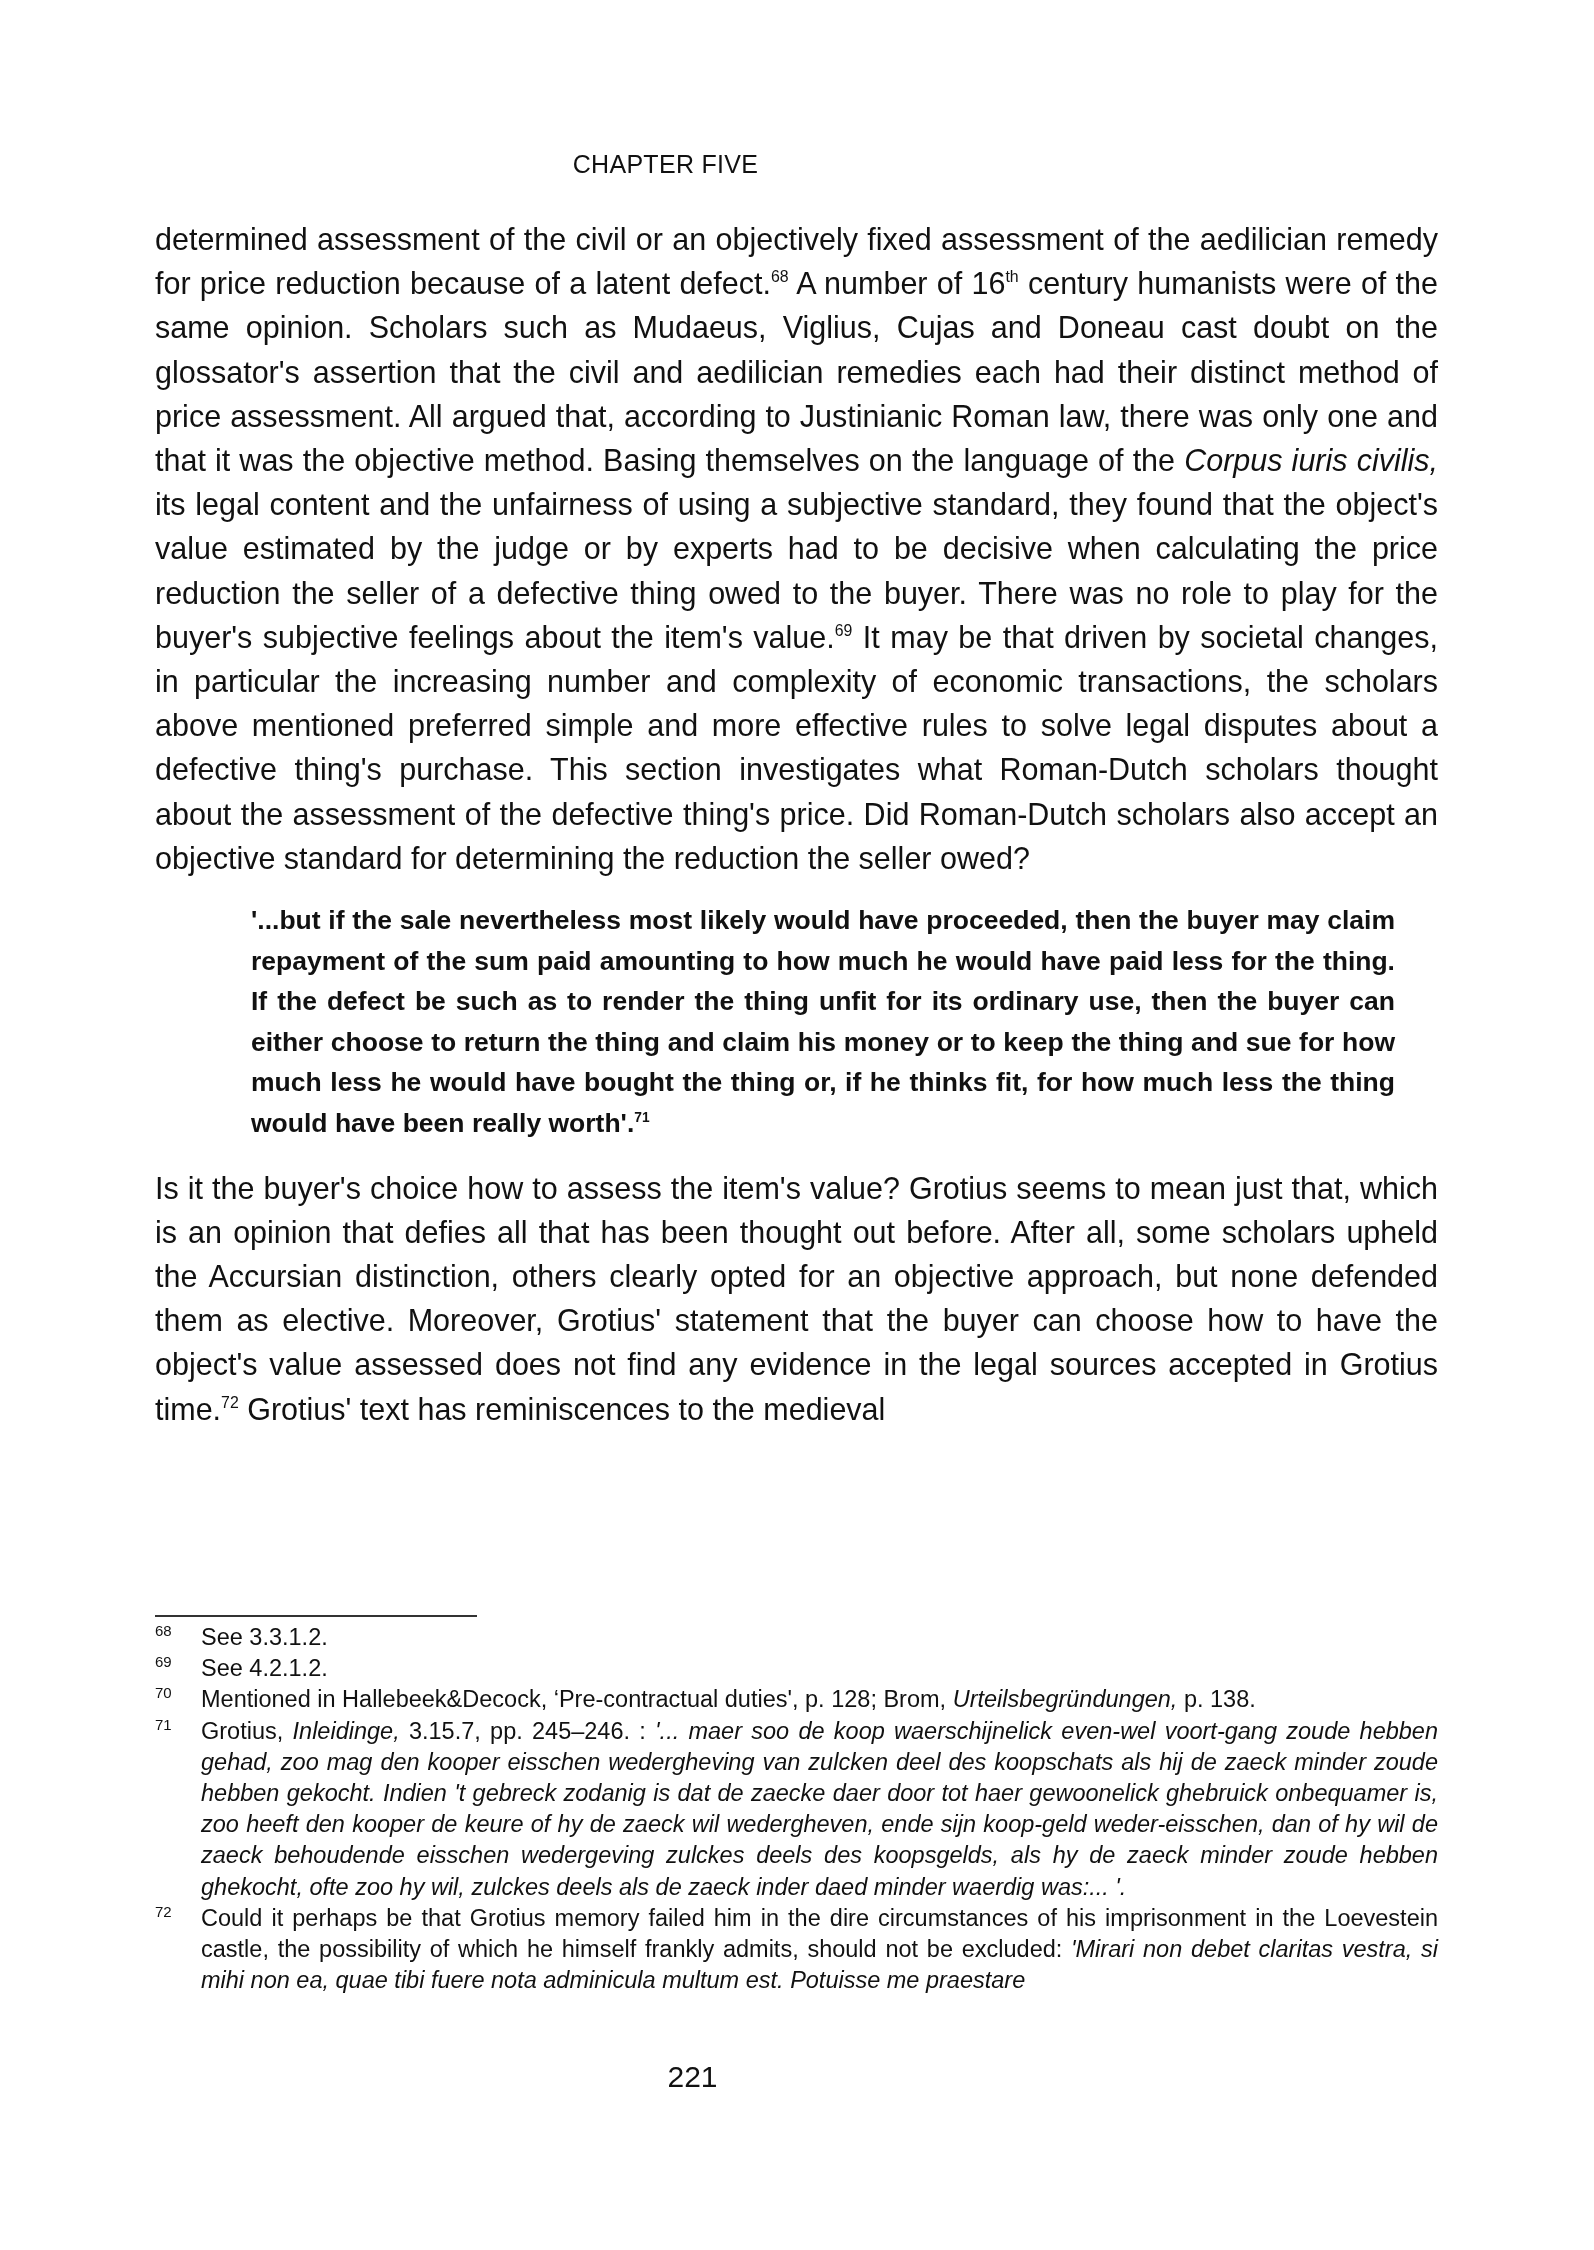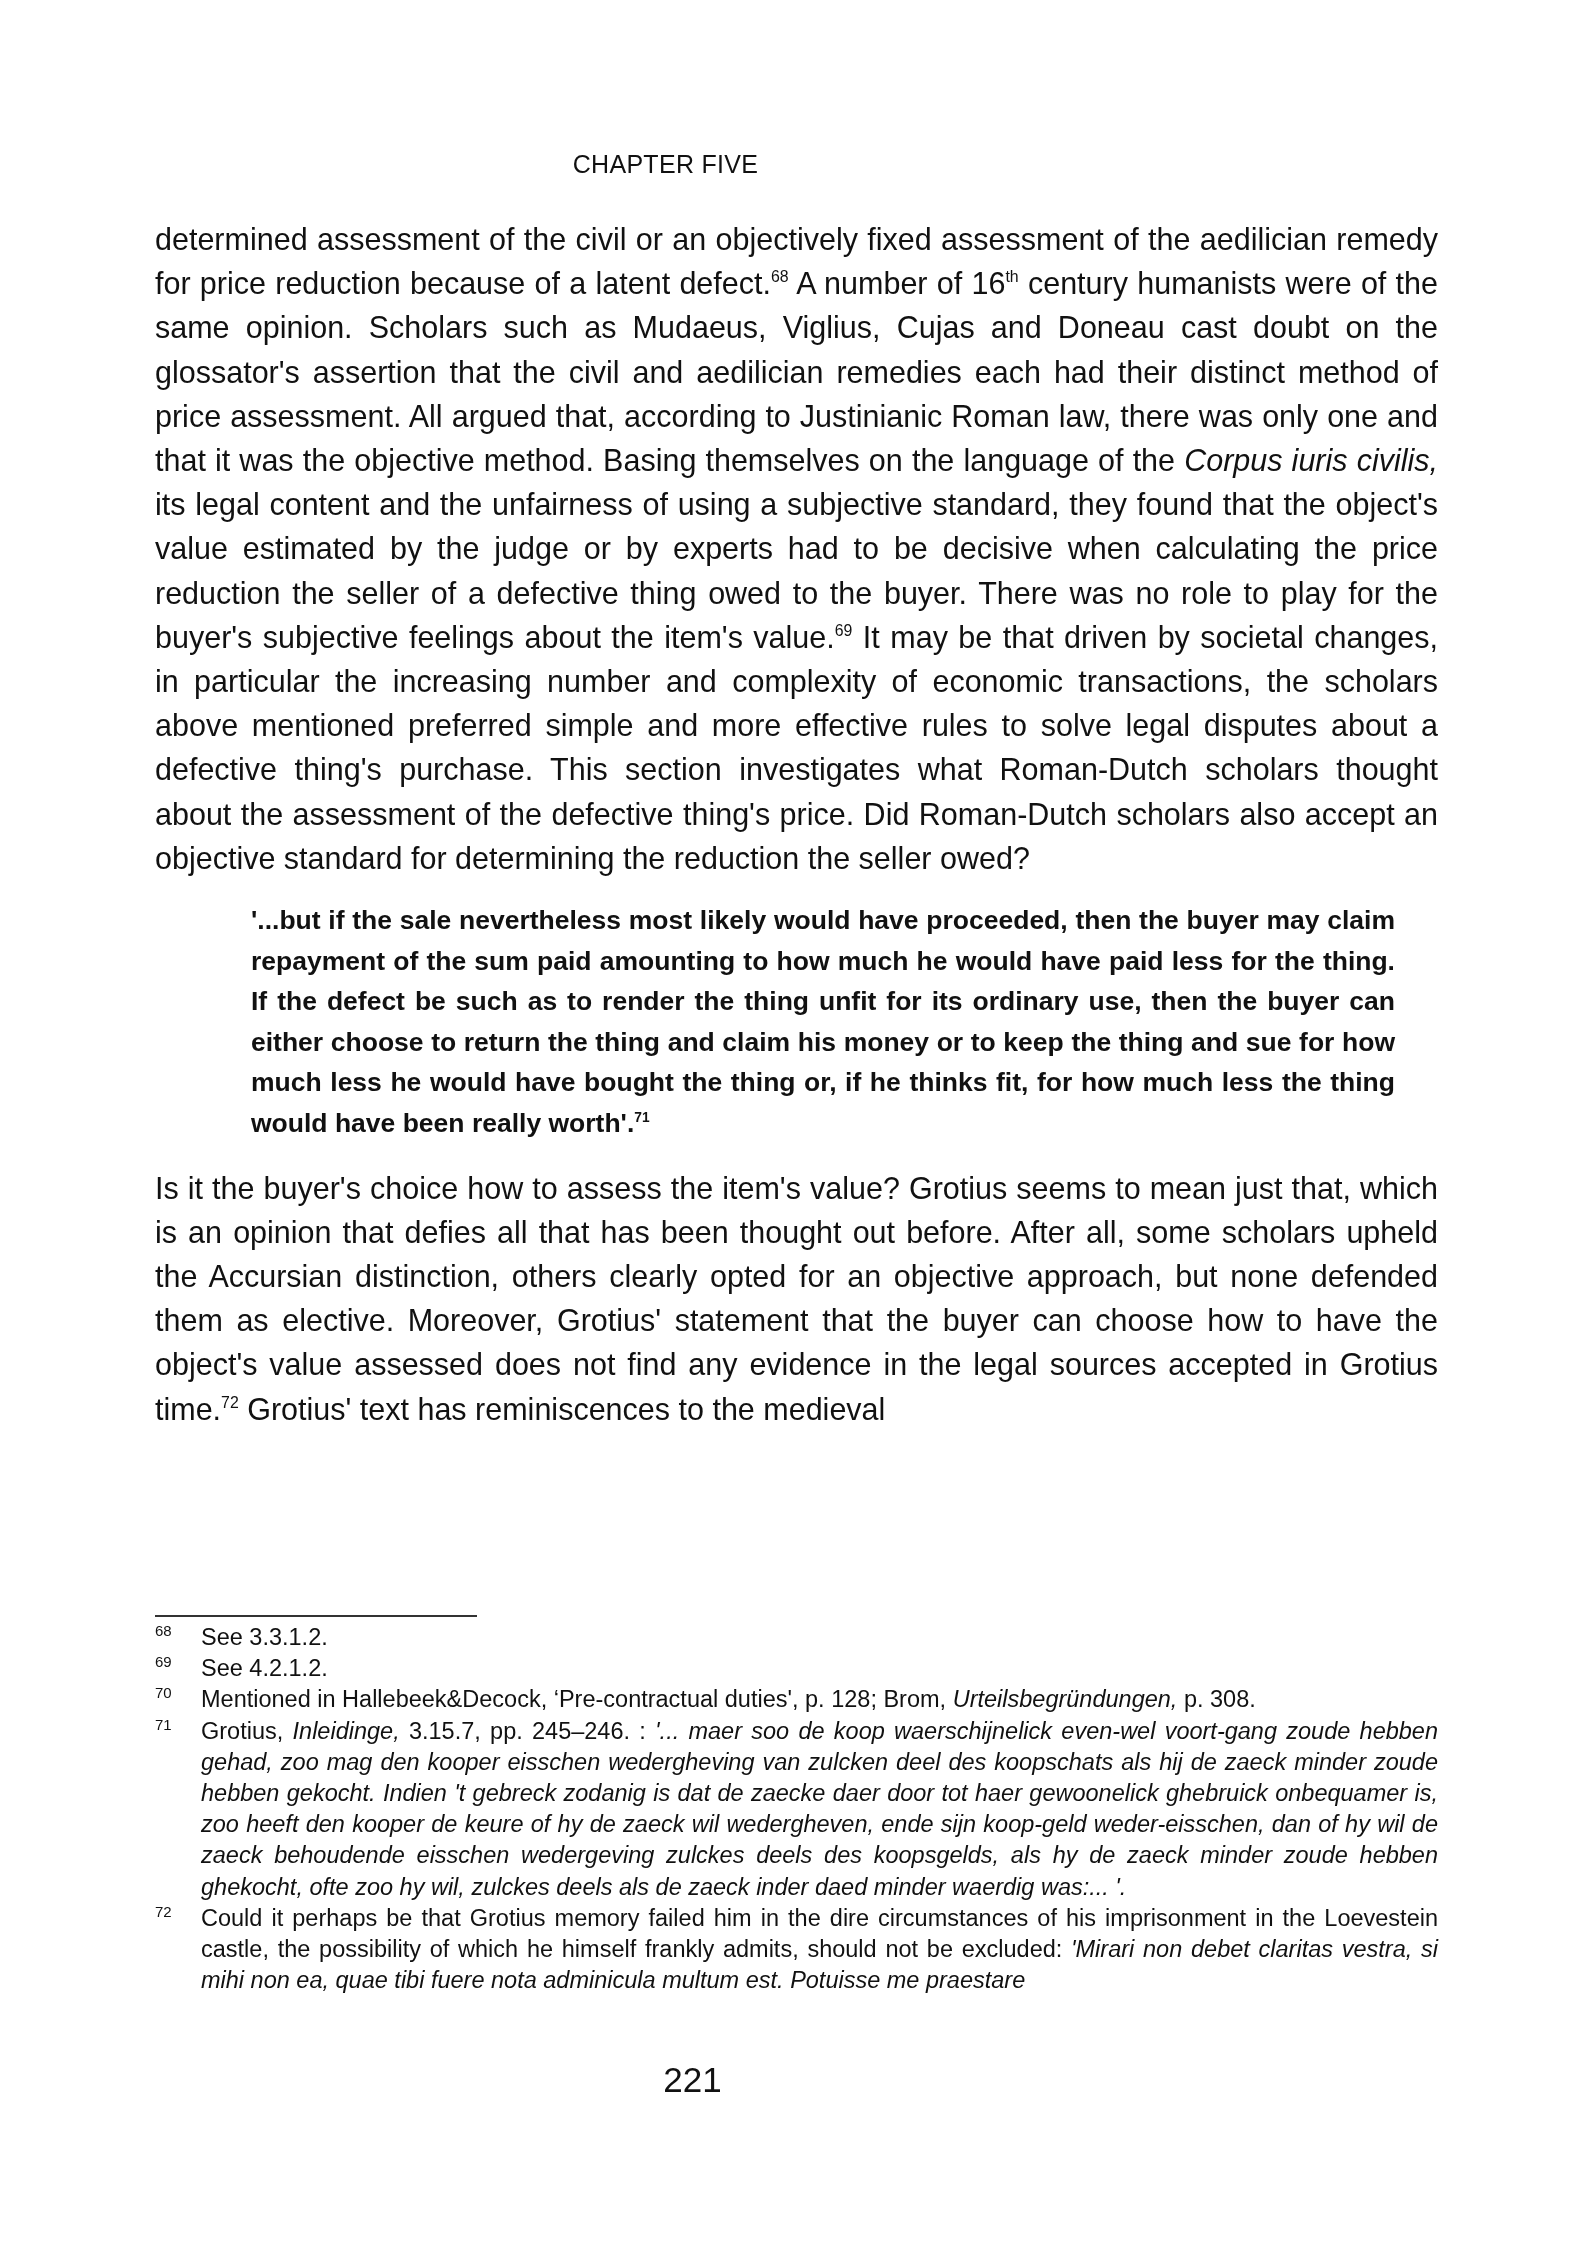--- a/index.html
+++ b/index.html
@@ -12,21 +12,21 @@
   .body-text p { margin: 0; }
   .body-text p.indent { text-indent: 96px; }
   .quote { margin: 14px 43px 14px 96px !important; font-size: 26.5px; line-height: 40.6px; text-align: justify; }
   .quote-wrap { padding: 6px 0 8px 0; font-weight: bold; }
   sup { font-size: 0.52em; vertical-align: 0; position: relative; top: -0.75em; line-height: 0; }
   .rule { position: absolute; top: 1615px; left: 155px; width: 322px; height: 0; border-top: 2px solid #333; }
   .footnotes { position: absolute; top: 1622px; left: 155px; width: 1283px;
                font-size: 23.5px; line-height: 31.2px; }
   .fn { position: relative; padding-left: 46px; text-align: justify; }
   .fn-num { position: absolute; left: 0; top: -7px; font-size: 15px; }
-  .page-number { position: absolute; top: 2060px; left: 0; width: 1385px; text-align: center; font-size: 35px; }
+  .page-number { position: absolute; top: 2060px; left: 0; width: 1385px; text-align: center; font-size: 30px; }
   em { font-style: italic; }
 </style>
 </head>
 <body>
 
 <div class="running-head">CHAPTER FIVE</div>
 
 <div class="body-text">
   <p><span>determined assessment of the civil or an objectively fixed assessment of the aedilician remedy for price reduction because of a latent defect.</span><sup>68</sup><span> A number of 16</span><sup>th</sup><span> century humanists were of the same opinion. Scholars such as Mudaeus, Viglius, Cujas and Doneau cast doubt on the glossator's assertion that the civil and aedilician remedies each had their distinct method of price assessment. All argued that, according to Justinianic Roman law, there was only one and that it was the objective method. Basing themselves on the language of the </span><em>Corpus iuris civilis,</em><span> its legal content and the unfairness of using a subjective standard, they found that the object's value estimated by the judge or by experts had to be decisive when calculating the price reduction the seller of a defective thing owed to the buyer. There was no role to play for the buyer's subjective feelings about the item's value.</span><sup>69</sup><span> It may be that driven by societal changes, in particular the increasing number and complexity of economic transactions, the scholars above mentioned preferred simple and more effective rules to solve legal disputes about a defective thing's purchase. This section investigates what Roman-Dutch scholars thought about the assessment of the defective thing's price. Did Roman-Dutch scholars also accept an objective standard for determining the reduction the seller owed?</span></p>
 
@@ -44,21 +44,21 @@
   <div class="fn">
     <span class="fn-num">68</span>
     <span>See 3.3.1.2.</span>
   </div>
   <div class="fn">
     <span class="fn-num">69</span>
     <span>See 4.2.1.2.</span>
   </div>
   <div class="fn">
     <span class="fn-num">70</span>
-    <span>Mentioned in Hallebeek&amp;Decock, ‘Pre-contractual duties', p. 128; Brom, </span><em>Urteilsbegründungen,</em><span> p. 308.</span>
+    <span>Mentioned in Hallebeek&amp;Decock, ‘Pre-contractual duties', p. 128; Brom, </span><em>Urteilsbegründungen,</em><span> p. 138.</span>
   </div>
   <div class="fn">
     <span class="fn-num">71</span>
     <span>Grotius, </span><em>Inleidinge,</em><span> 3.15.7, pp. 245–246. : </span><em>'... maer soo de koop waerschijnelick even-wel voort-gang zoude hebben gehad, zoo mag den kooper eisschen wedergheving van zulcken deel des koopschats als hij de zaeck minder zoude hebben gekocht. Indien 't gebreck zodanig is dat de zaecke daer door tot haer gewoonelick ghebruick onbequamer is, zoo heeft den kooper de keure of hy de zaeck wil wedergheven, ende sijn koop-geld weder-eisschen, dan of hy wil de zaeck behoudende eisschen wedergeving zulckes deels des koopsgelds, als hy de zaeck minder zoude hebben ghekocht, ofte zoo hy wil, zulckes deels als de zaeck inder daed minder waerdig was:... '.</em>
   </div>
   <div class="fn">
     <span class="fn-num">72</span>
     <span>Could it perhaps be that Grotius memory failed him in the dire circumstances of his imprisonment in the Loevestein castle, the possibility of which he himself frankly admits, should not be excluded: </span><em>'Mirari non debet claritas vestra, si mihi non ea, quae tibi fuere nota adminicula multum est. Potuisse me praestare</em>
   </div>
 </div>

